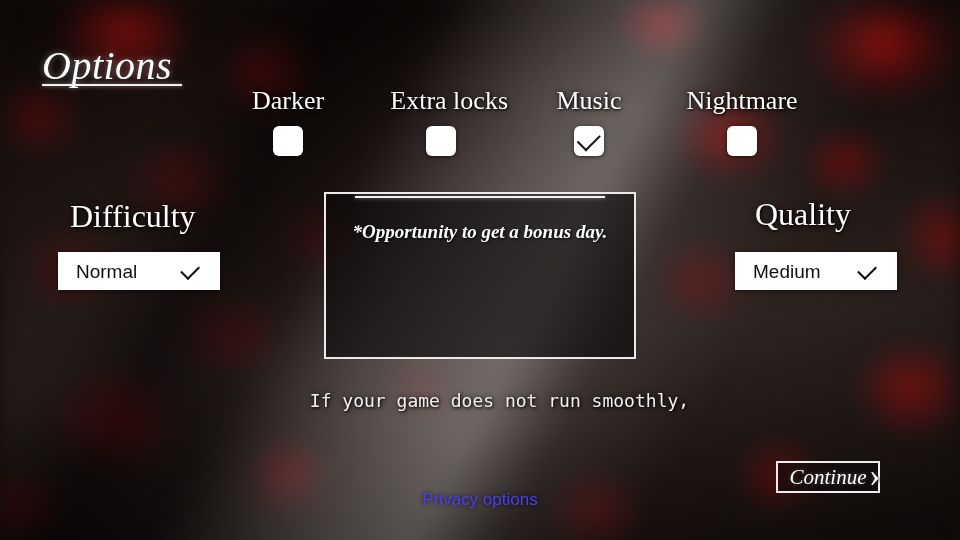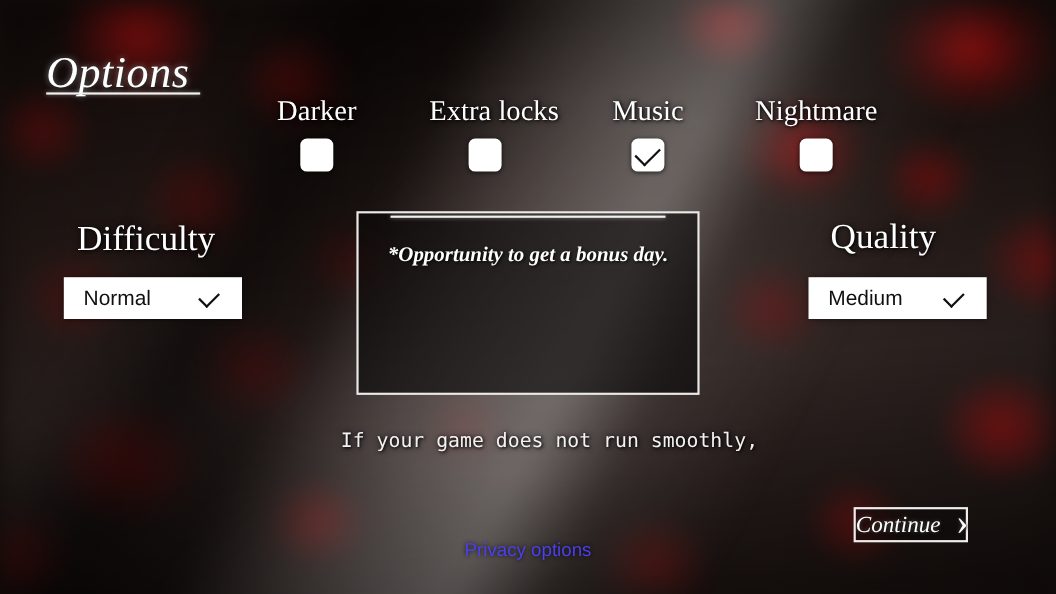--- a/index.html
+++ b/index.html
@@ -216,21 +216,21 @@
     position: absolute;
     left: 776px;
     top: 461px;
     width: 104px;
     height: 32px;
     box-sizing: border-box;
     border: 2px solid #f0eeec;
     background: rgba(12,9,9,0.45);
     display: flex;
     align-items: center;
-    justify-content: flex-start;
+    justify-content: center;
   }
   .continue-label {
     font-style: italic;
     font-size: 21px;
     color: #ffffff;
     text-shadow: 0 0 4px rgba(255,255,255,0.3), 1px 1px 3px rgba(0,0,0,0.9);
     line-height: 1;
   }
   .continue-chevron {
     position: absolute;

